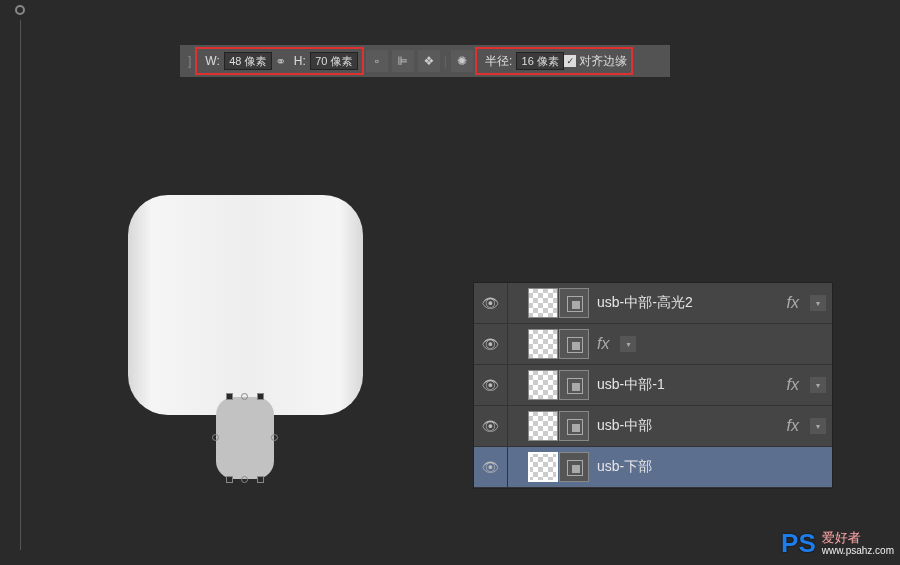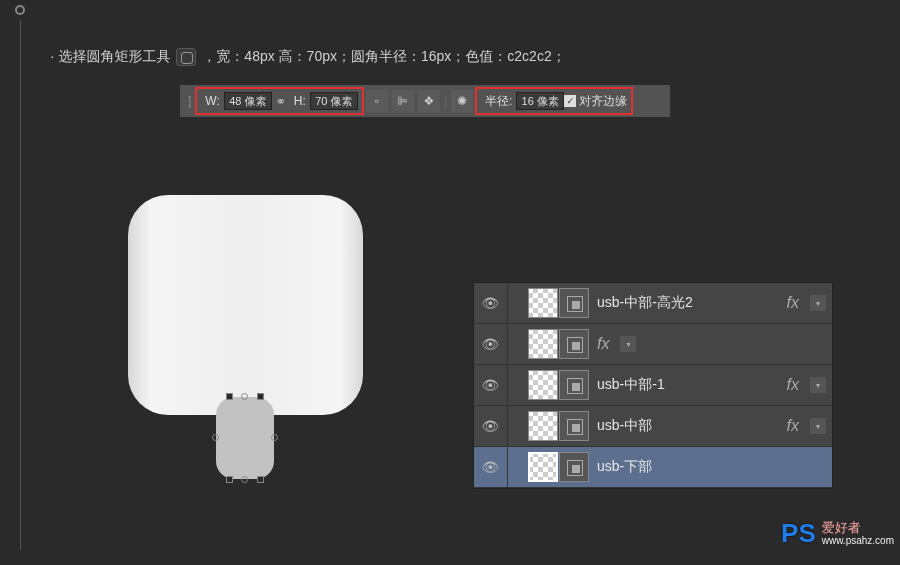--- a/index.html
+++ b/index.html
@@ -247,21 +247,21 @@
   display: flex;
   align-items: center;
   justify-content: center;
   font-size: 8px;
   color: #aaa;
 }
 
 .watermark {
   position: absolute;
   right: 6px;
-  bottom: 16px;
+  bottom: 6px;
   display: flex;
   align-items: center;
 }
 .wm-logo {
   font-size: 26px;
   font-weight: bold;
   color: #1e7de8;
   margin-right: 6px;
   text-shadow: 0 0 2px #000;
 }
@@ -273,25 +273,20 @@
 .wm-title { color: #fca5a5; font-size: 13px; }
 .wm-sub { color: #efefef; font-size: 10px; text-align: right; }
 </style>
 </head>
 <body>
 
 <div class="timeline-dot"></div>
 <div class="timeline-line"></div>
 
 <div class="content">
-  <div class="instruction1">
-    <span>· 选择圆角矩形工具</span>
-    <span class="tool-icon"></span>
-    <span>，宽：48px 高：70px；圆角半径：16px；色值：c2c2c2；</span>
-  </div>
 
   <div class="options-bar">
     <span style="color:#888;margin-right:4px;">]</span>
     <div class="red-box">
       <span class="opt-label">W:</span>
       <input class="opt-input" value="48 像素" style="">
       <span class="link-icon">⚭</span>
       <span class="opt-label">H:</span>
       <input class="opt-input" value="70 像素" style="">
     </div>

